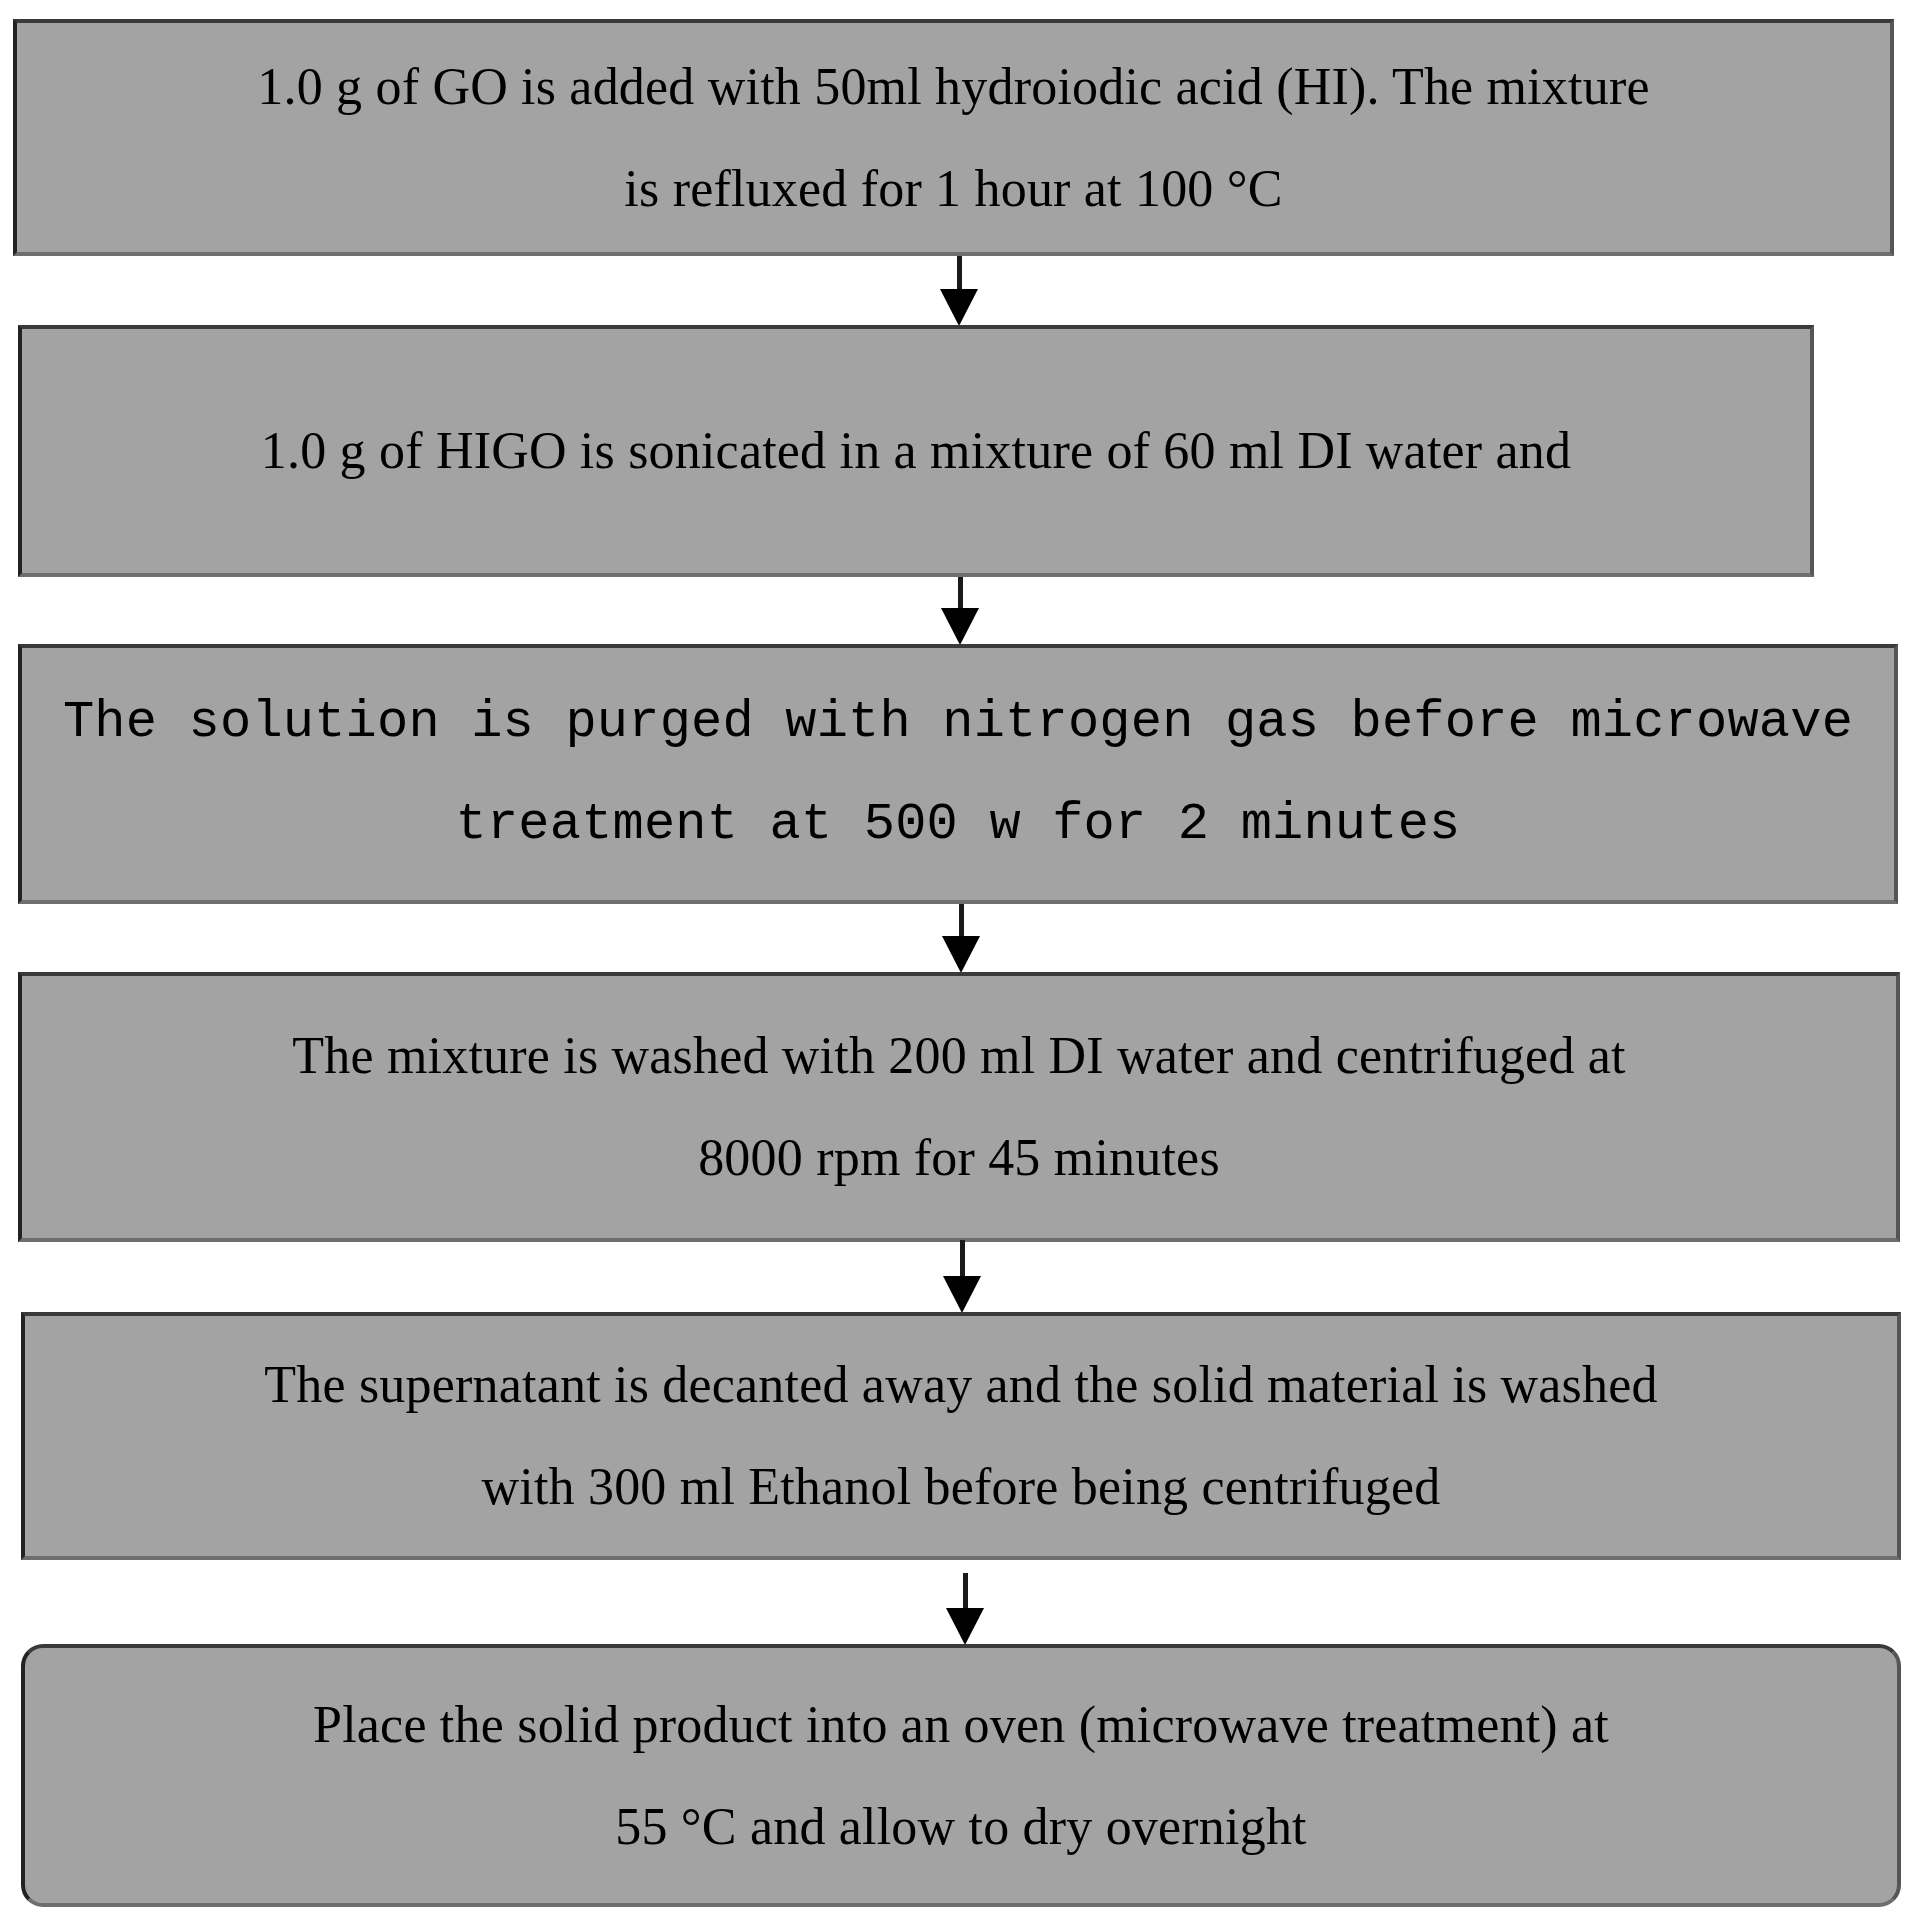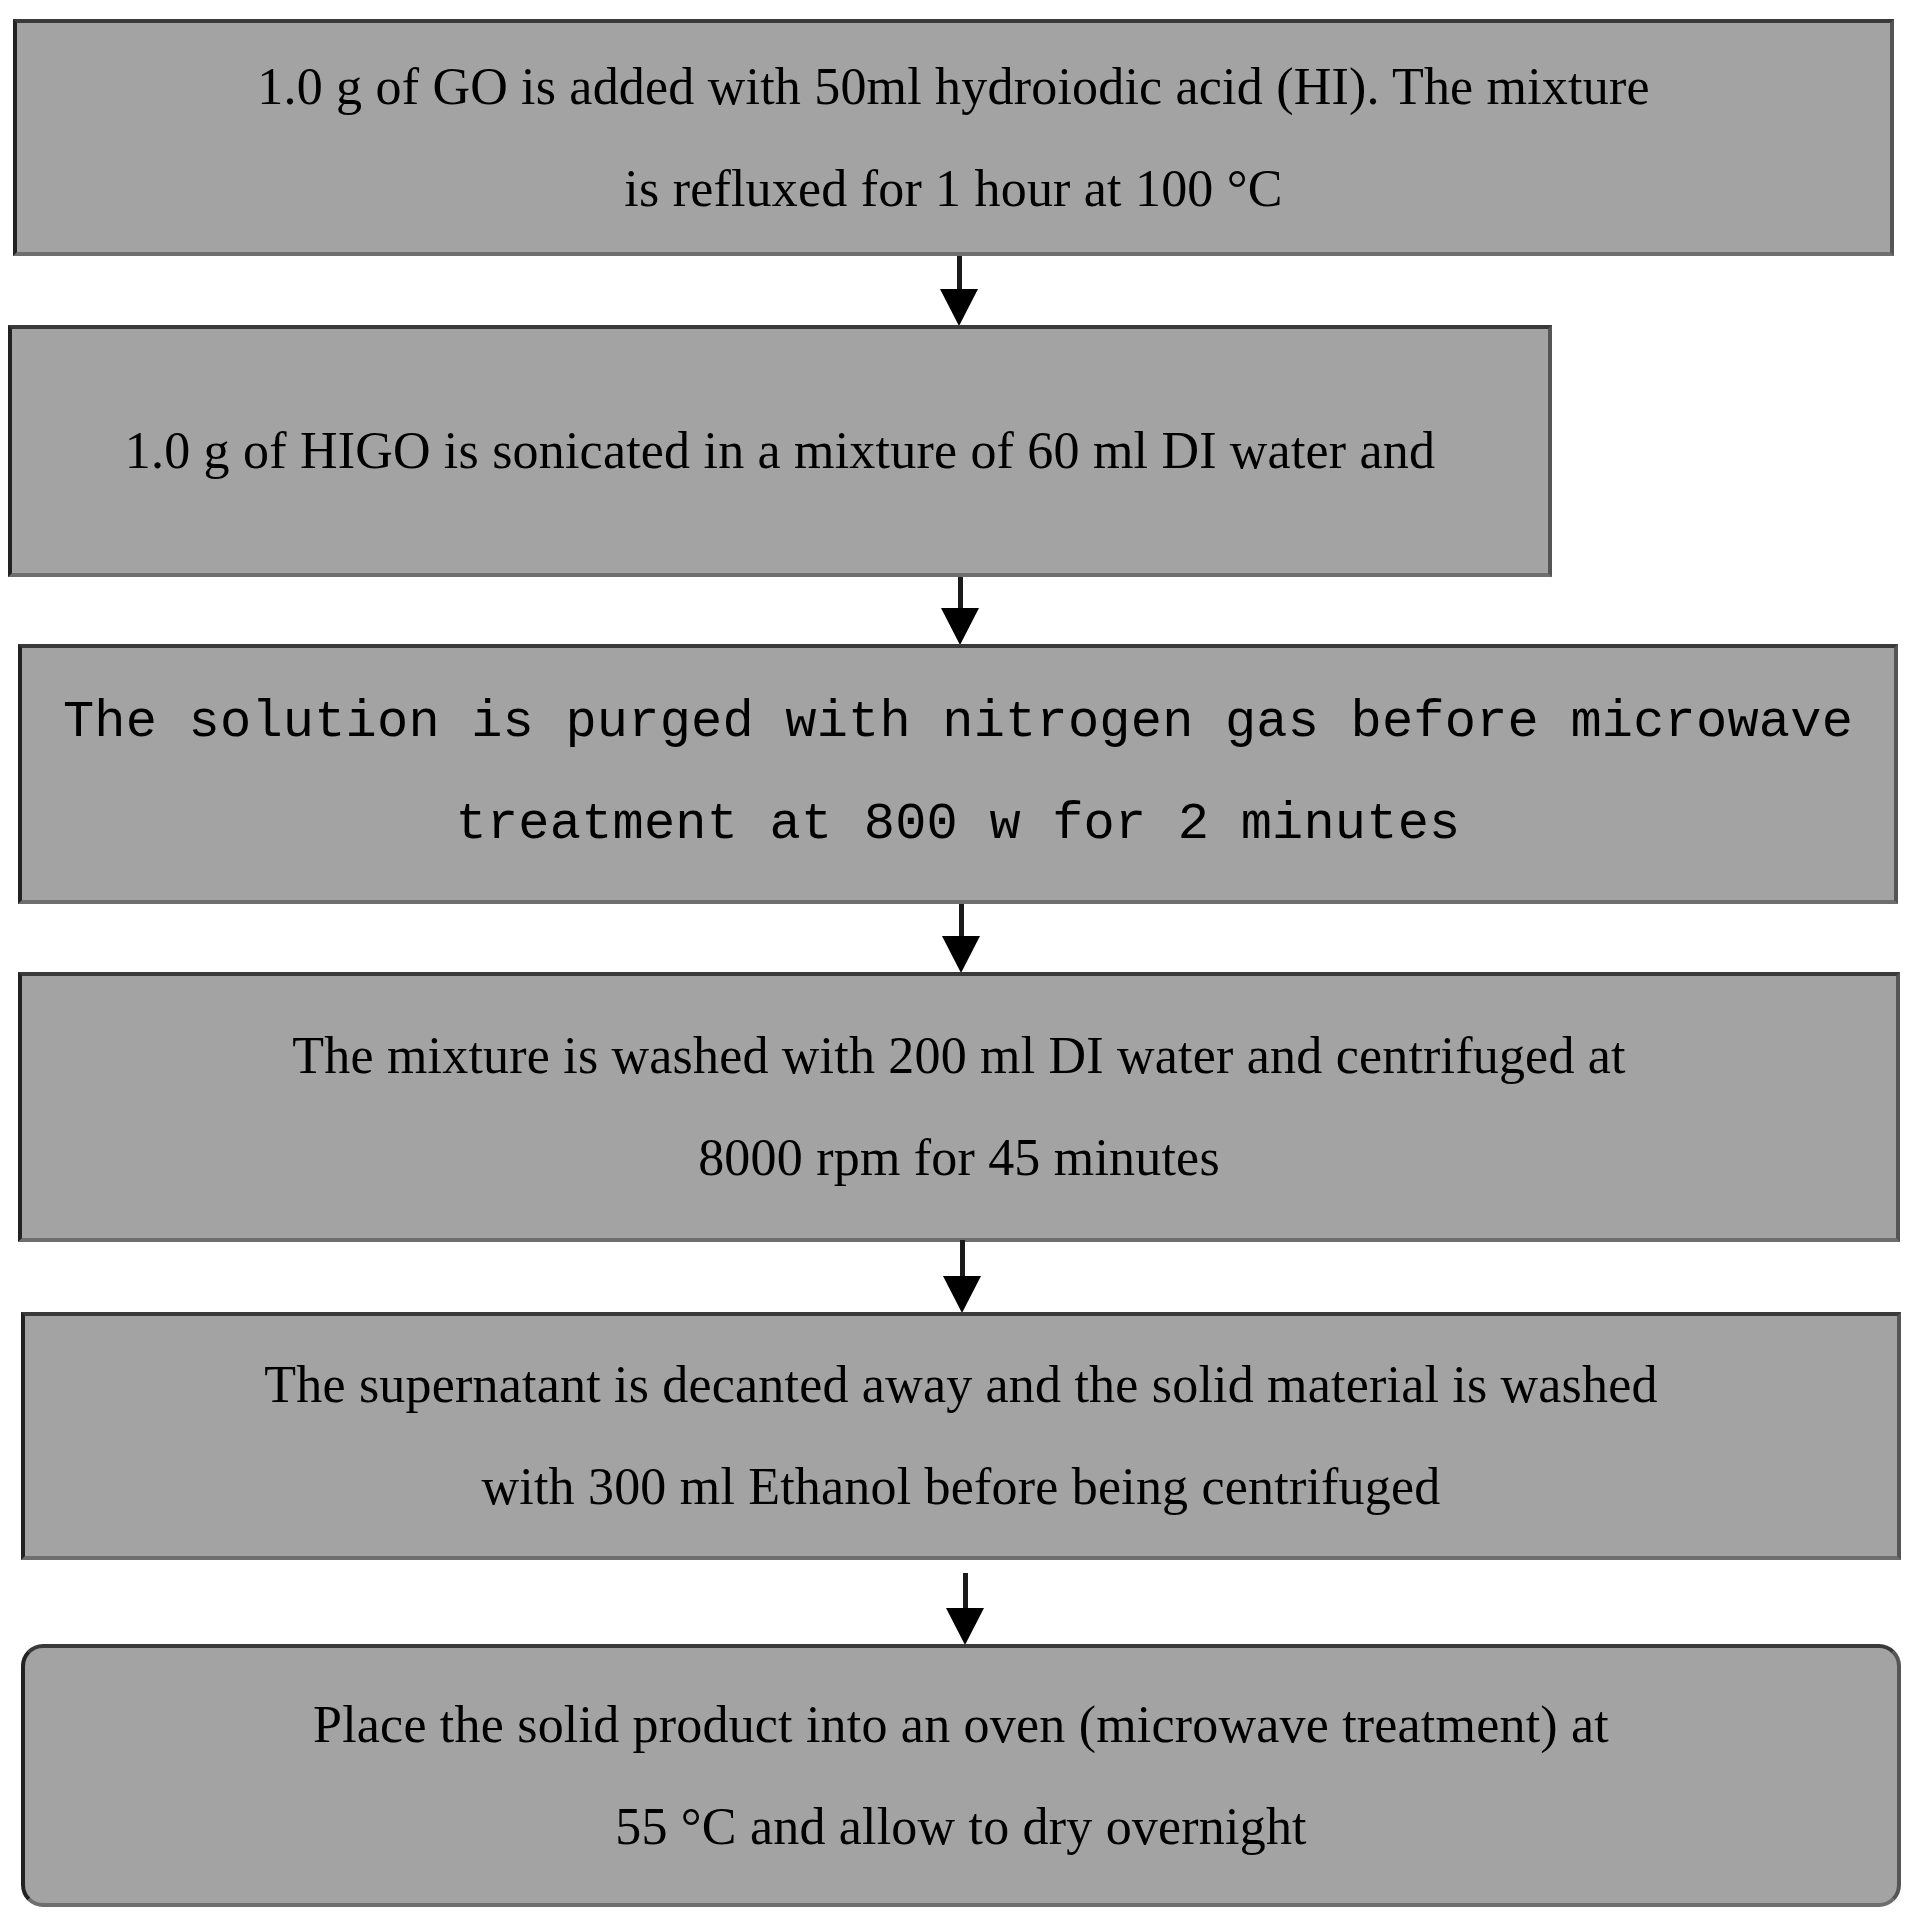--- a/index.html
+++ b/index.html
@@ -66,32 +66,32 @@
   <div class="step-box" style="left:13px; top:19.4px; width:1881px; height:237px;">
     <span class="step-line">1.0 g of GO is added with 50ml hydroiodic acid (HI). The mixture</span>
     <span class="step-line">is refluxed for 1 hour at 100 °C</span>
   </div>
 
   <div class="arrow" style="left:935px; top:256px; height:70px;">
     <div class="shaft" style="height:36px;"></div>
     <div class="head"></div>
   </div>
 
-  <div class="step-box" style="left:8px; top:325px; width:1544px; height:252px;gap:6px;">
+  <div class="step-box" style="left:18px; top:325px; width:1796px; height:252px;gap:6px;">
     <span class="step-line">1.0 g of HIGO is sonicated in a mixture of 60 ml DI water and</span>
   </div>
 
   <div class="arrow" style="left:936px; top:577px; height:68px;">
     <div class="shaft" style="height:34px;"></div>
     <div class="head"></div>
   </div>
 
   <div class="step-box" style="left:18px; top:644px; width:1880px; height:260px;font-family:Liberation Mono, monospace;">
     <span class="step-line">The solution is purged with nitrogen gas before microwave</span>
-    <span class="step-line">treatment at 800 w for 2 minutes</span>
+    <span class="step-line">treatment at 500 w for 2 minutes</span>
   </div>
 
   <div class="arrow" style="left:937px; top:904px; height:69px;">
     <div class="shaft" style="height:34px;"></div>
     <div class="head"></div>
   </div>
 
   <div class="step-box" style="left:18px; top:972px; width:1882px; height:270px;">
     <span class="step-line">The mixture is washed with 200 ml DI water and centrifuged at</span>
     <span class="step-line">8000 rpm for 45 minutes</span>

